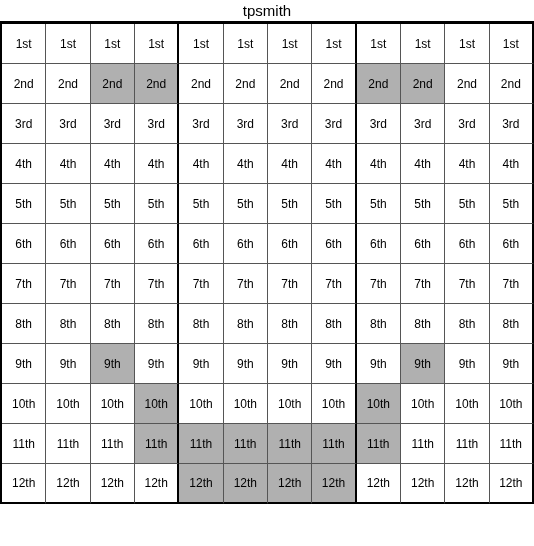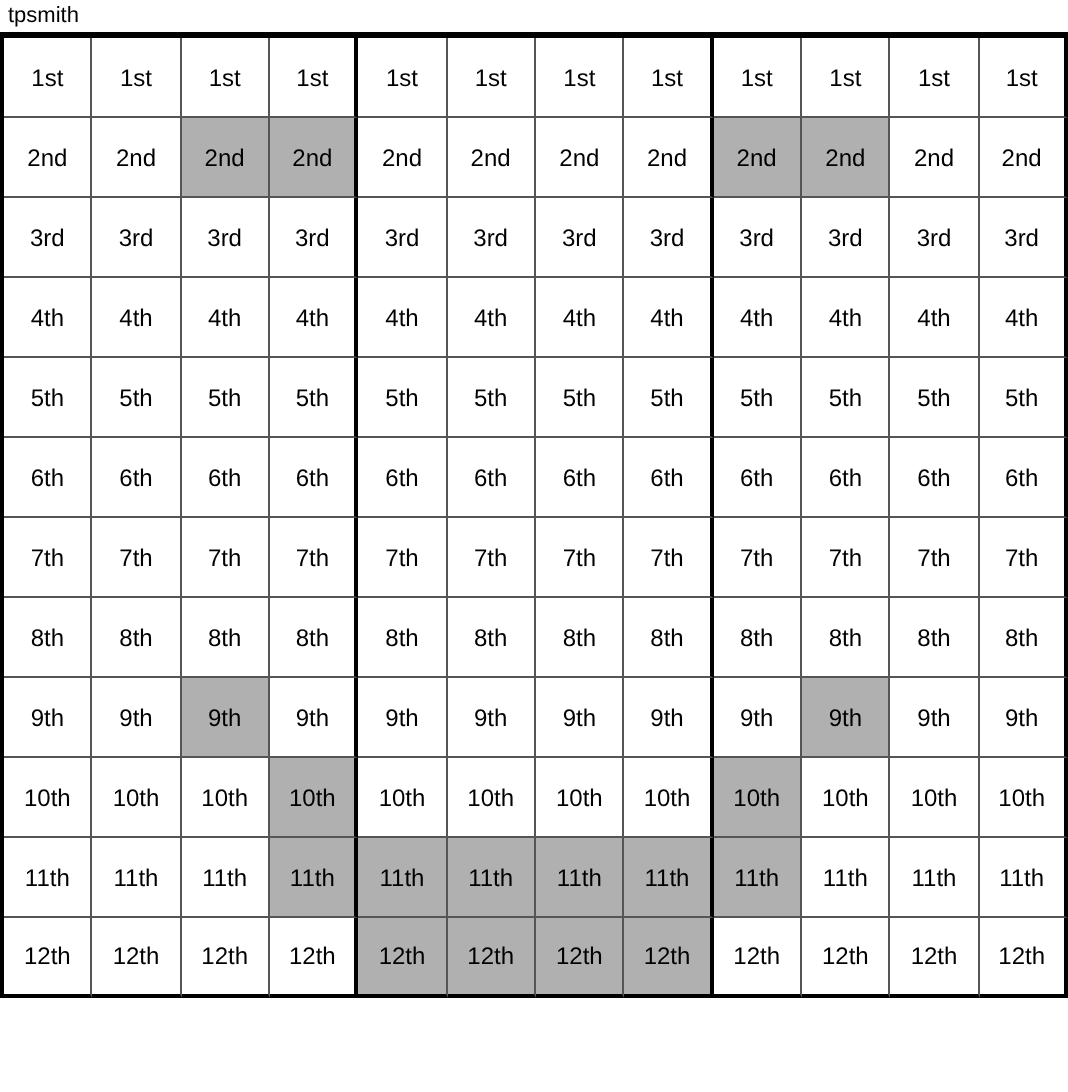--- a/index.html
+++ b/index.html
@@ -11,22 +11,23 @@
       width: 534px;
       height: 546px;
       font-family: Arial, sans-serif;
       font-size: 12px;
       background: #fff;
       overflow: hidden;
     }
     .title-bar {
       background: #fff;
       padding: 2px 4px;
-      font-size: 11px;
+      font-size: 15px;
       border-bottom: 1px solid #000;
+      text-align: center;
     }
     .grid-container {
       display: grid;
       grid-template-columns: repeat(12, 1fr);
       border-left: 2px solid #000;
       border-top: 2px solid #000;
     }
     .cell {
       border-right: 1px solid #555;
       border-bottom: 1px solid #555;

